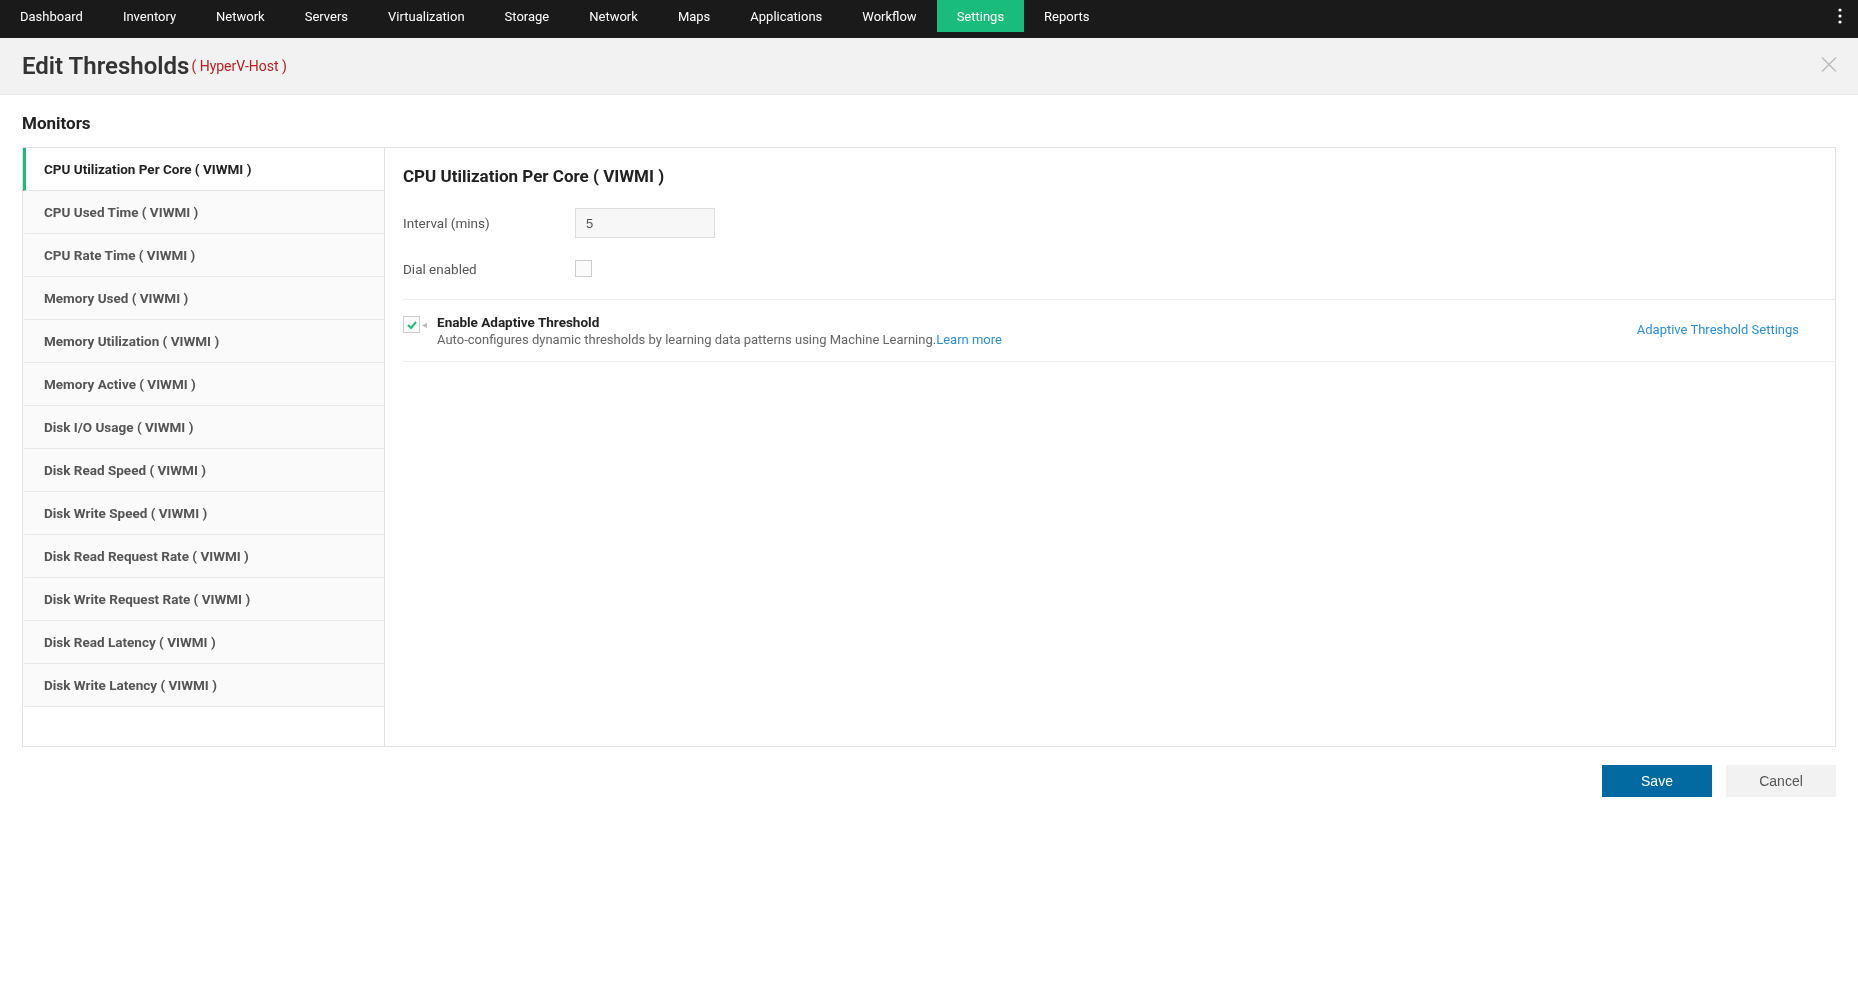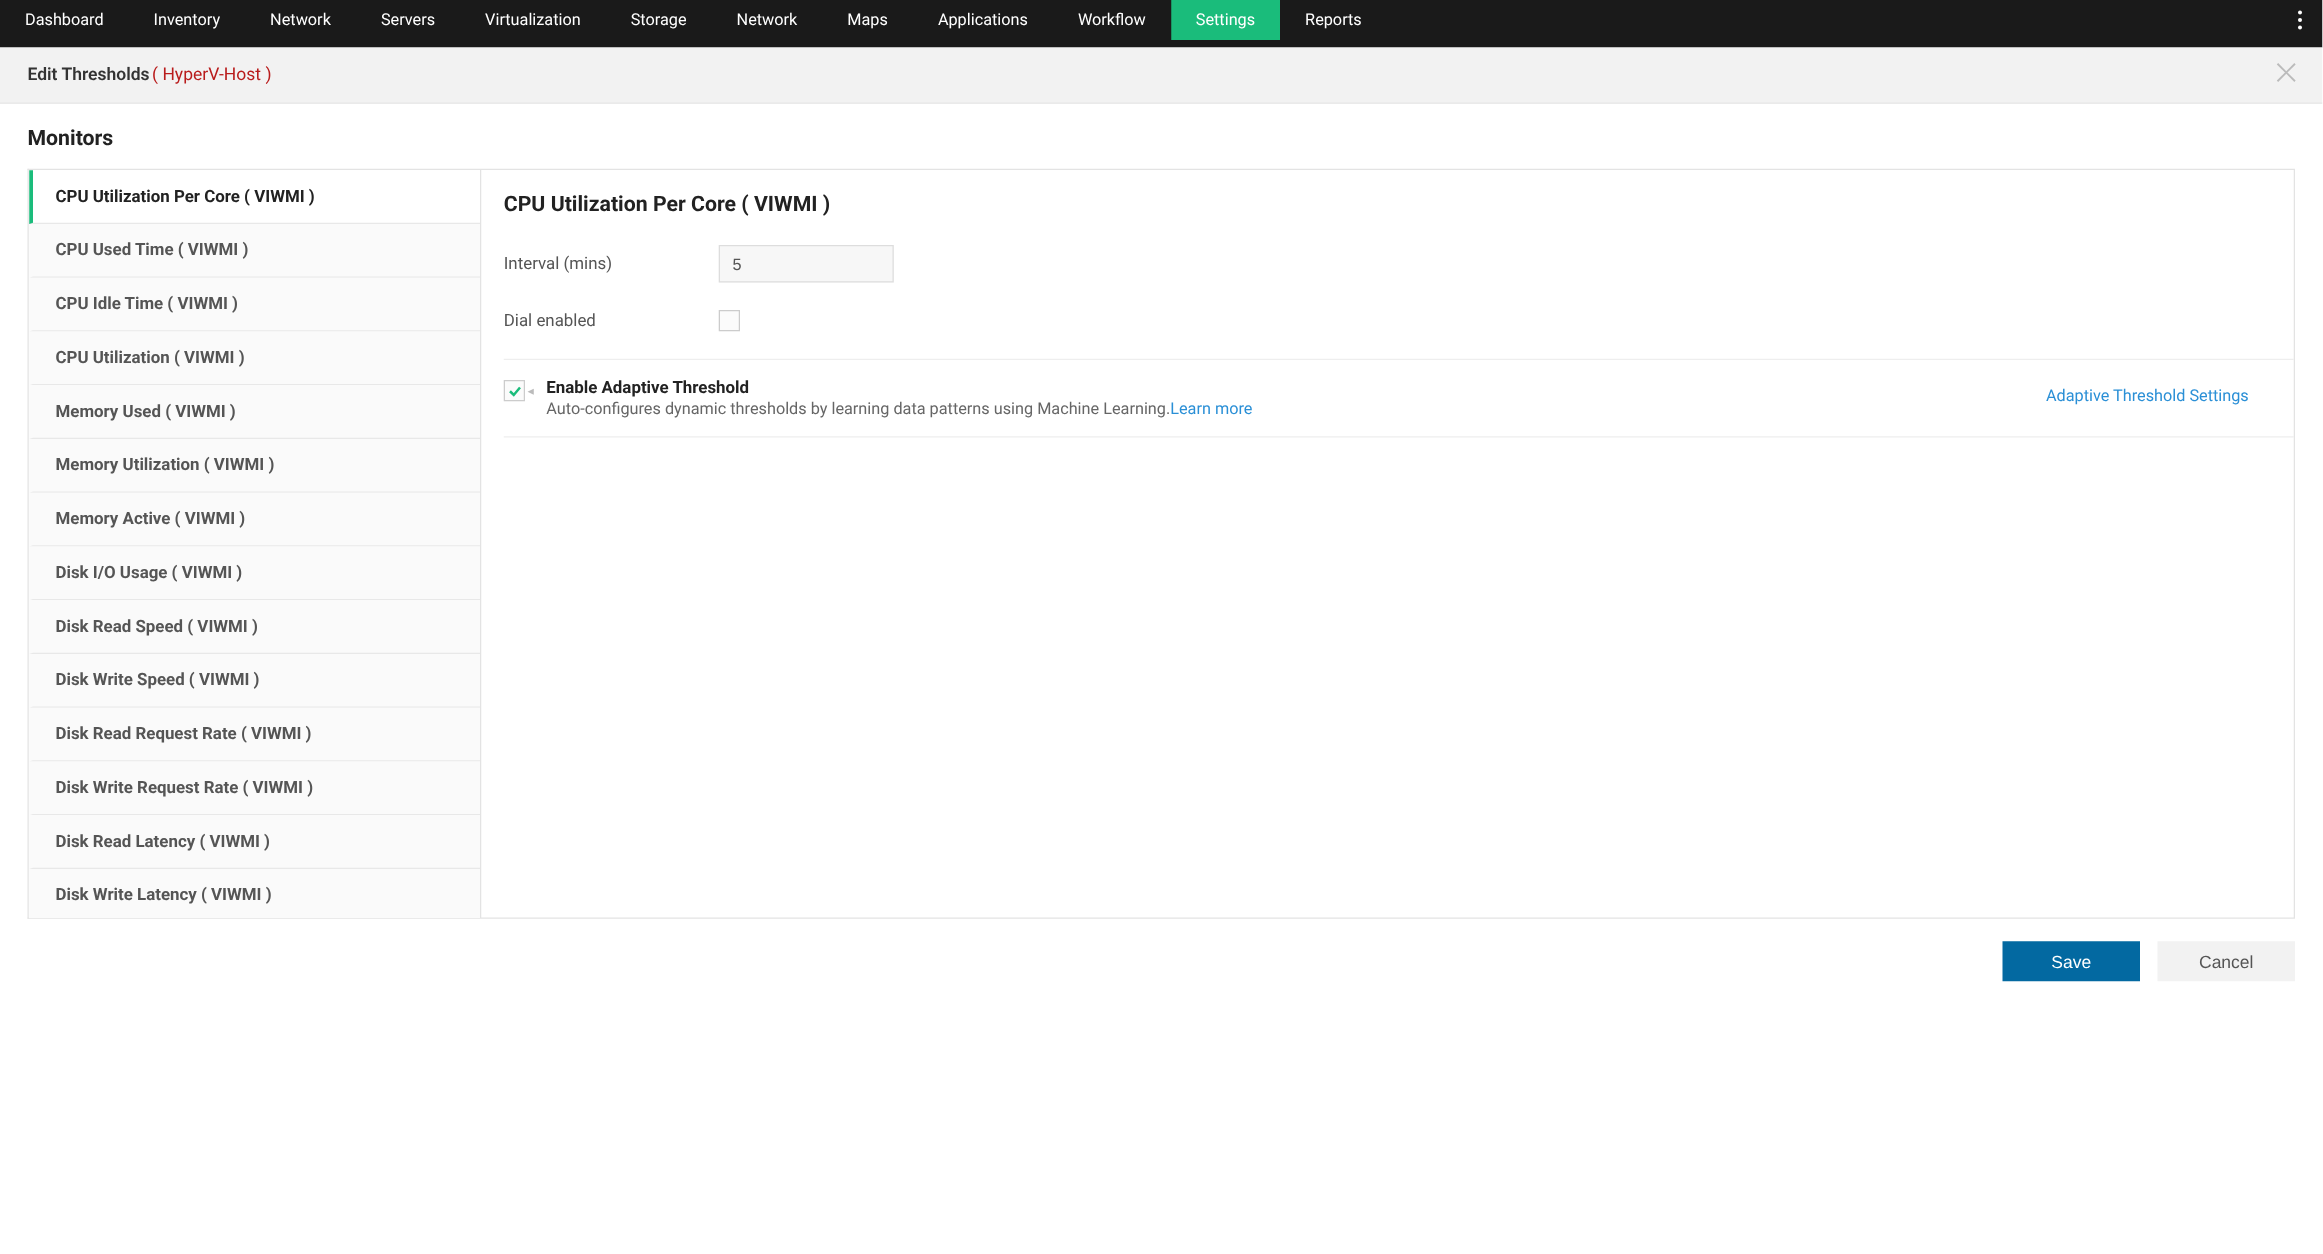--- a/index.html
+++ b/index.html
@@ -42,21 +42,21 @@
   }
   .header-bar {
     background: #f2f2f2;
     padding: 14px 22px;
     display: flex;
     align-items: center;
     position: relative;
     border-bottom: 1px solid #e6e6e6;
   }
   .header-title {
-    font-size: 14px;
+    font-size: 24px;
     font-weight: 600;
     color: #333;
   }
   .header-subtitle {
     font-size: 14px;
     color: #b91c1c;
     margin-left: 2px;
   }
   .header-close {
     position: absolute;
@@ -253,22 +253,21 @@
   </span>
 </div>
 
 <div class="section-label">Monitors</div>
 
 <div class="main-wrap">
 
   <div class="sidebar">
     <div class="monitor-item active">CPU Utilization Per Core ( VIWMI )</div>
     <div class="monitor-item">CPU Used Time ( VIWMI )</div>
-    <div class="monitor-item">CPU Idle Time ( VIWMI )</div>
-    <div class="monitor-item">CPU Utilization ( VIWMI )</div>
+    <div class="monitor-item">CPU Rate Time ( VIWMI )</div>
     <div class="monitor-item">Memory Used ( VIWMI )</div>
     <div class="monitor-item">Memory Utilization ( VIWMI )</div>
     <div class="monitor-item">Memory Active ( VIWMI )</div>
     <div class="monitor-item">Disk I/O Usage ( VIWMI )</div>
     <div class="monitor-item">Disk Read Speed ( VIWMI )</div>
     <div class="monitor-item">Disk Write Speed ( VIWMI )</div>
     <div class="monitor-item">Disk Read Request Rate ( VIWMI )</div>
     <div class="monitor-item">Disk Write Request Rate ( VIWMI )</div>
     <div class="monitor-item">Disk Read Latency ( VIWMI )</div>
     <div class="monitor-item">Disk Write Latency ( VIWMI )</div>

